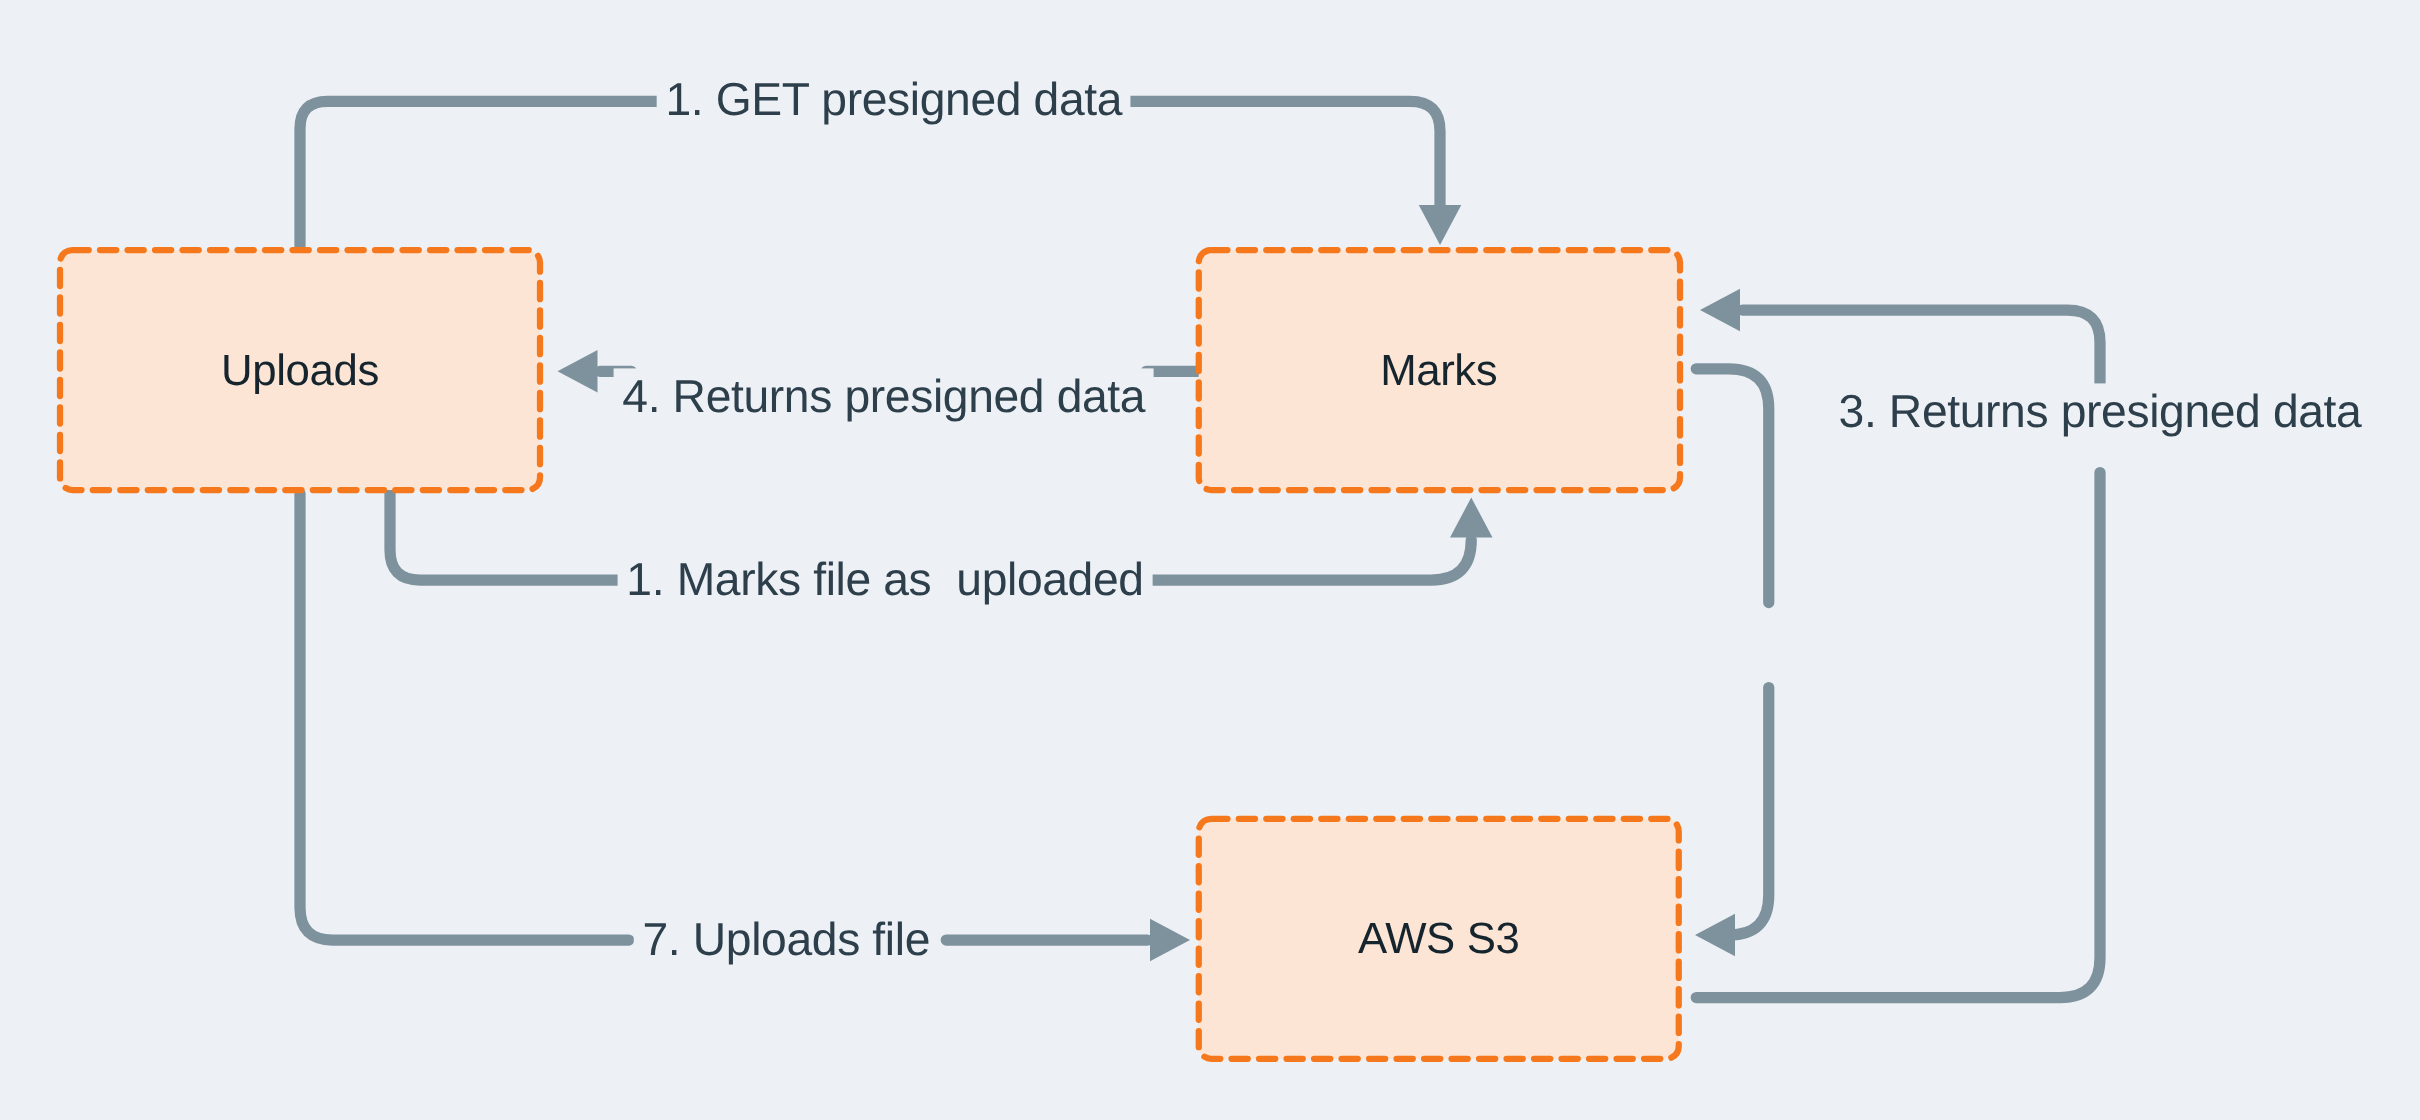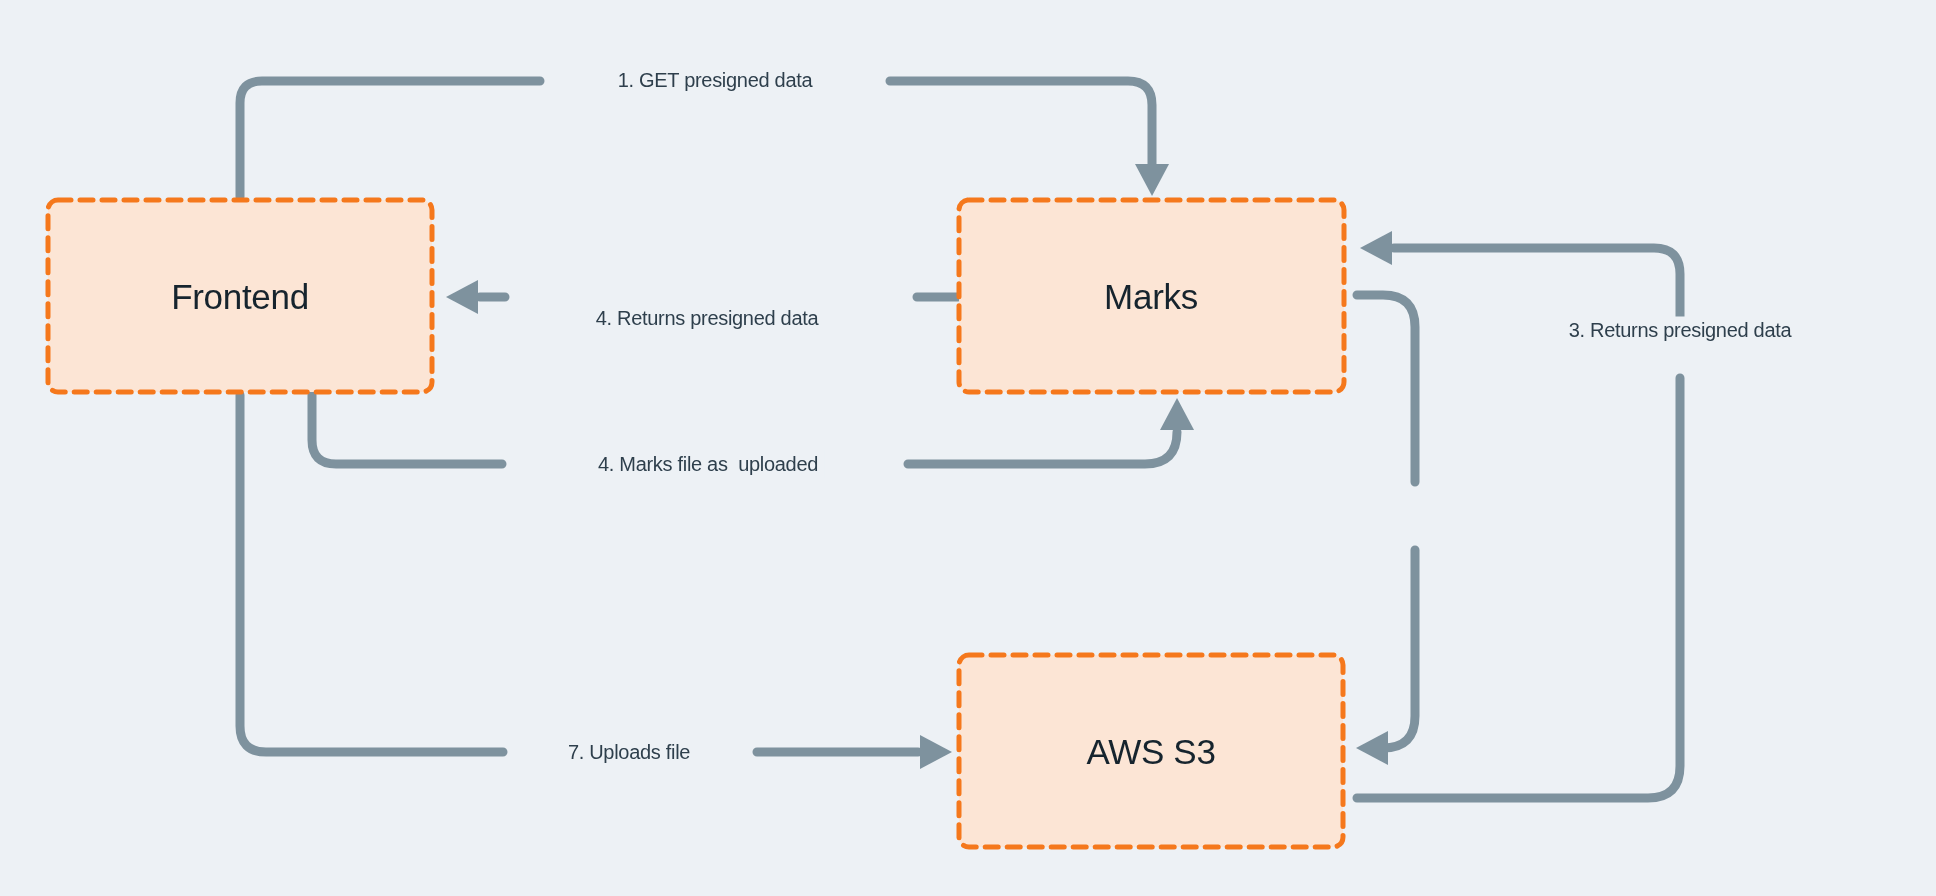--- a/index.html
+++ b/index.html
@@ -16,21 +16,21 @@
     width:1936px;height:896px;
     background:var(--bg);
     font-family:"Liberation Sans", sans-serif;
     overflow:hidden;
   }
   .stage svg{position:absolute;left:0;top:0;}
   .edge-label{
     position:absolute;
     transform:translate(-50%,-50%);
     white-space:pre;
-    font-size:20px;
+    font-size:37px;
     letter-spacing:-0.3px;
     color:var(--label-text);
     background:var(--bg);
     padding:2px 7px;
     line-height:1.15;
   }
   .node-label{
     position:absolute;
     transform:translate(-50%,-50%);
     white-space:pre;
@@ -69,23 +69,23 @@
       <polygon points="1356,748 1388,731 1388,765"></polygon>
       <polygon points="1360,248 1392,231 1392,265"></polygon>
     </g>
     <g fill="#fce5d5" stroke="#f5781c" stroke-width="5" stroke-dasharray="13 9" stroke-linecap="round">
       <rect x="48" y="200" width="384" height="192" rx="10"></rect>
       <rect x="959" y="200" width="385" height="192" rx="10"></rect>
       <rect x="959" y="655" width="384" height="192" rx="10"></rect>
     </g>
   </svg>
 
-  <div class="node-label" style="left:240px;  top:297px;">Frontend</div>
+  <div class="node-label" style="left:240px;  top:297px;">Uploads</div>
   <div class="node-label" style="left:1151px; top:297px;">Marks</div>
   <div class="node-label" style="left:1151px; top:752px;">AWS S3</div>
 
   <div class="edge-label" style="left:715px;  top:80px;">1. GET presigned data</div>
   <div class="edge-label" style="left:1680px; top:330px;">3. Returns presigned data</div>
   <div class="edge-label" style="left:707px;  top:297px;margin-top:21px;">4. Returns presigned data</div>
   <div class="edge-label" style="left:629px;  top:752px;">7. Uploads file</div>
-  <div class="edge-label" style="left:708px;  top:464px;">4. Marks file as  uploaded</div>
+  <div class="edge-label" style="left:708px;  top:464px;">1. Marks file as  uploaded</div>
 
 </div>
 
 </body></html>

